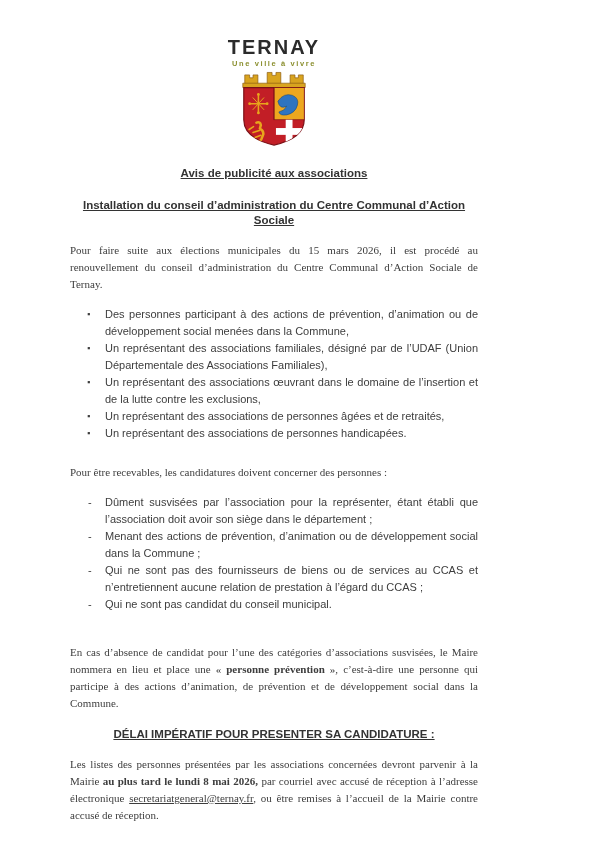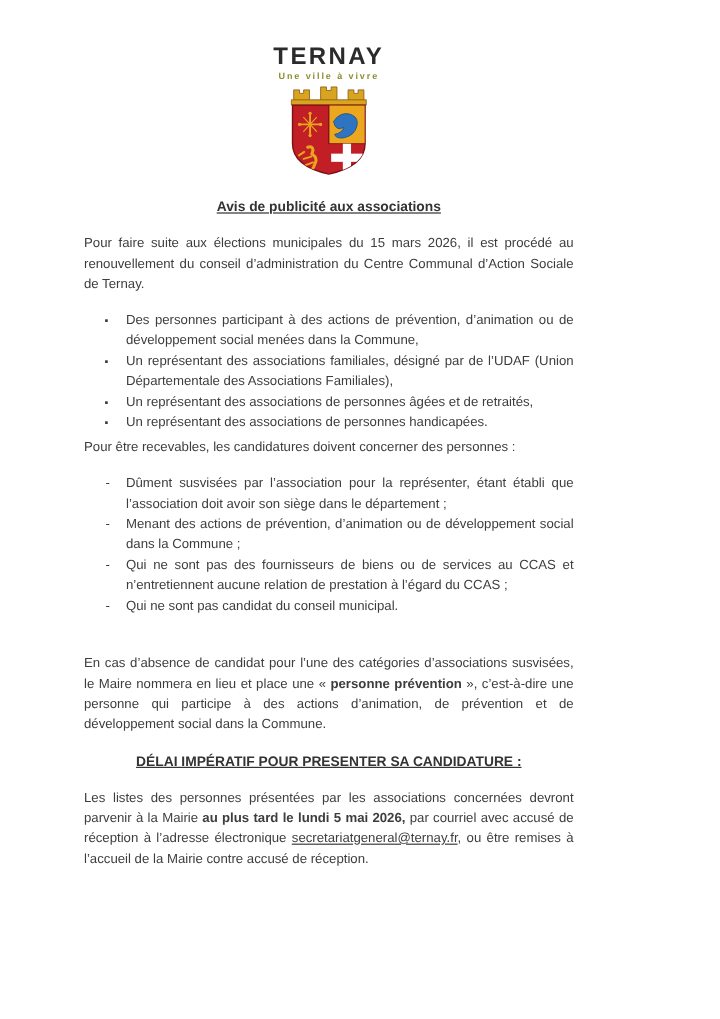--- a/index.html
+++ b/index.html
@@ -10,22 +10,22 @@
   }
   
   .logo{text-align:center;}
   .logo-title{font-size:20px;font-weight:700;letter-spacing:2px;color:#2b2b2b;line-height:22px;}
   .logo-tagline{font-size:7.5px;font-weight:700;letter-spacing:1.6px;color:#8b8f2f;margin-top:1px;}
   .arms{display:block;margin:3px auto 0 auto;}
   
   .doc-heading{font-size:11.5px;font-weight:700;color:#333333;text-align:center;margin-top:17px;line-height:15px;text-decoration:underline;}
   .doc-heading.left{text-align:center;margin-top:15px;}
   
-  p.body{font-size:11px;line-height:17px;text-align:justify;margin:14px 0 0 0;}
-  p.body.gap{margin-top:4px;}
+  p.body{font-size:11px;line-height:17px;text-align:justify;margin:14px 0 0 0;font-family:Liberation Serif, serif;}
+  p.body.gap{margin-top:22px;}
   p.body.biggap{margin-top:31px;}
   ul.doc-list{margin:13px 0 0 0;padding:0 0 0 35px;list-style:none;}
   ul.doc-list li{font-size:11px;line-height:17px;text-align:justify;position:relative;}
   ul.bullets li::before{content:"▪";position:absolute;left:-18px;top:0;font-size:9px;}
   ul.dashes li::before{content:"-";position:absolute;left:-17px;top:0;}
   .b{font-weight:700;}
   .u{text-decoration:underline;}
 </style>
 </head>
 <body>
@@ -68,38 +68,40 @@
         <g fill="#ffffff">
           <rect x="57" y="50" width="7" height="26"></rect>
           <rect x="47" y="58.5" width="27" height="7"></rect>
         </g>
         <line x1="45" y1="17" x2="45" y2="50" stroke="#7a1016" stroke-width="0.8"></line>
       </g>
     </svg>
   </div>
 
   <div class="doc-heading">Avis de publicité aux associations</div>
+  <div class="doc-heading">Installation du conseil d’administration du Centre Communal d’Action Sociale</div>
 
   <p class="body">Pour faire suite aux élections municipales du 15 mars 2026, il est procédé au renouvellement du conseil d’administration du Centre Communal d’Action Sociale de Ternay.</p>
 
   <ul class="doc-list bullets">
       <li>Des personnes participant à des actions de prévention, d’animation ou de développement social menées dans la Commune,</li>
       <li>Un représentant des associations familiales, désigné par de l’UDAF (Union Départementale des Associations Familiales),</li>
+      <li>Un représentant des associations œuvrant dans le domaine de l’insertion et de la lutte contre les exclusions,</li>
       <li>Un représentant des associations de personnes âgées et de retraités,</li>
       <li>Un représentant des associations de personnes handicapées.</li>
     </ul>
 
   <p class="body gap">Pour être recevables, les candidatures doivent concerner des personnes :</p>
 
   <ul class="doc-list dashes">
       <li>Dûment susvisées par l’association pour la représenter, étant établi que l’association doit avoir son siège dans le département ;</li>
       <li>Menant des actions de prévention, d’animation ou de développement social dans la Commune ;</li>
       <li>Qui ne sont pas des fournisseurs de biens ou de services au CCAS et n’entretiennent aucune relation de prestation à l’égard du CCAS ;</li>
       <li>Qui ne sont pas candidat du conseil municipal.</li>
     </ul>
 
   <p class="body biggap"><span>En cas d’absence de candidat pour l’une des catégories d’associations susvisées, le Maire nommera en lieu et place une « </span><span class="b">personne prévention</span><span> », c’est-à-dire une personne qui participe à des actions d’animation, de prévention et de développement social dans la Commune.</span></p>
 
   <div class="doc-heading left">DÉLAI IMPÉRATIF POUR PRESENTER SA CANDIDATURE :</div>
 
-  <p class="body"><span>Les listes des personnes présentées par les associations concernées devront parvenir à la Mairie </span><span class="b">au plus tard le lundi 5 mai 2026,</span><span> par courriel avec accusé de réception à l’adresse électronique </span><span class="u">secretariatgeneral@ternay.fr</span><span>, ou être remises à l’accueil de la Mairie contre accusé de réception.</span></p>
+  <p class="body"><span>Les listes des personnes présentées par les associations concernées devront parvenir à la Mairie </span><span class="b">au plus tard le lundi 8 mai 2026,</span><span> par courriel avec accusé de réception à l’adresse électronique </span><span class="u">secretariatgeneral@ternay.fr</span><span>, ou être remises à l’accueil de la Mairie contre accusé de réception.</span></p>
 
 </div>
 
 </body></html>

